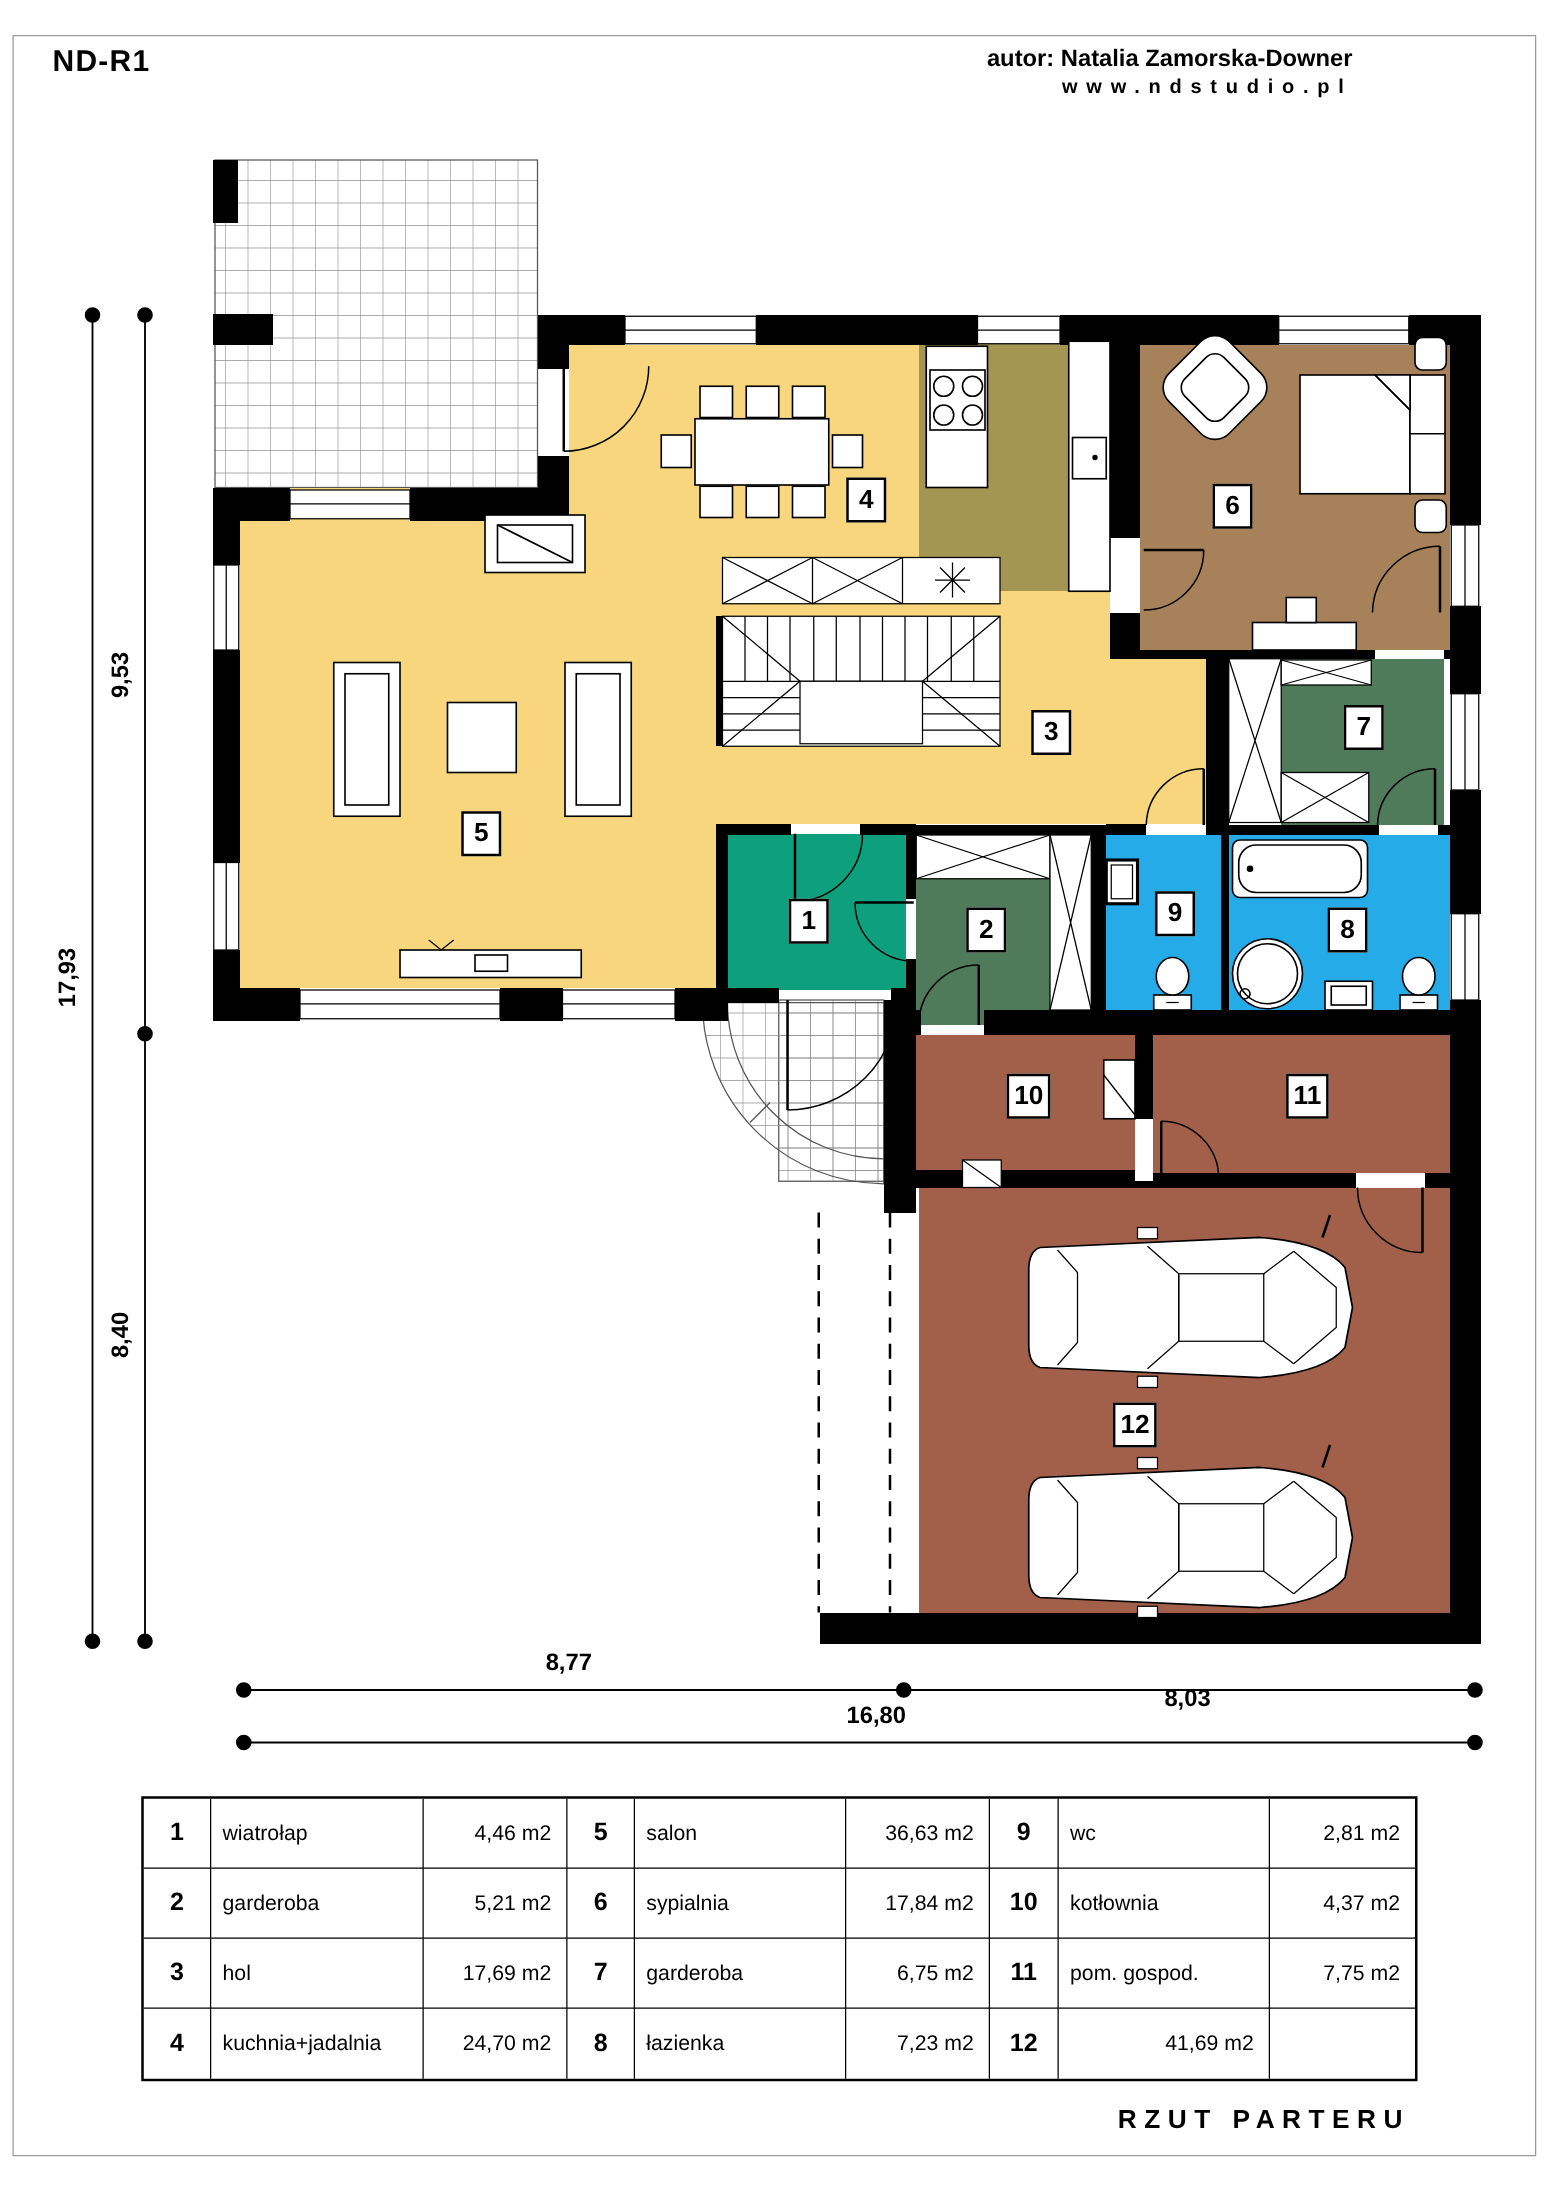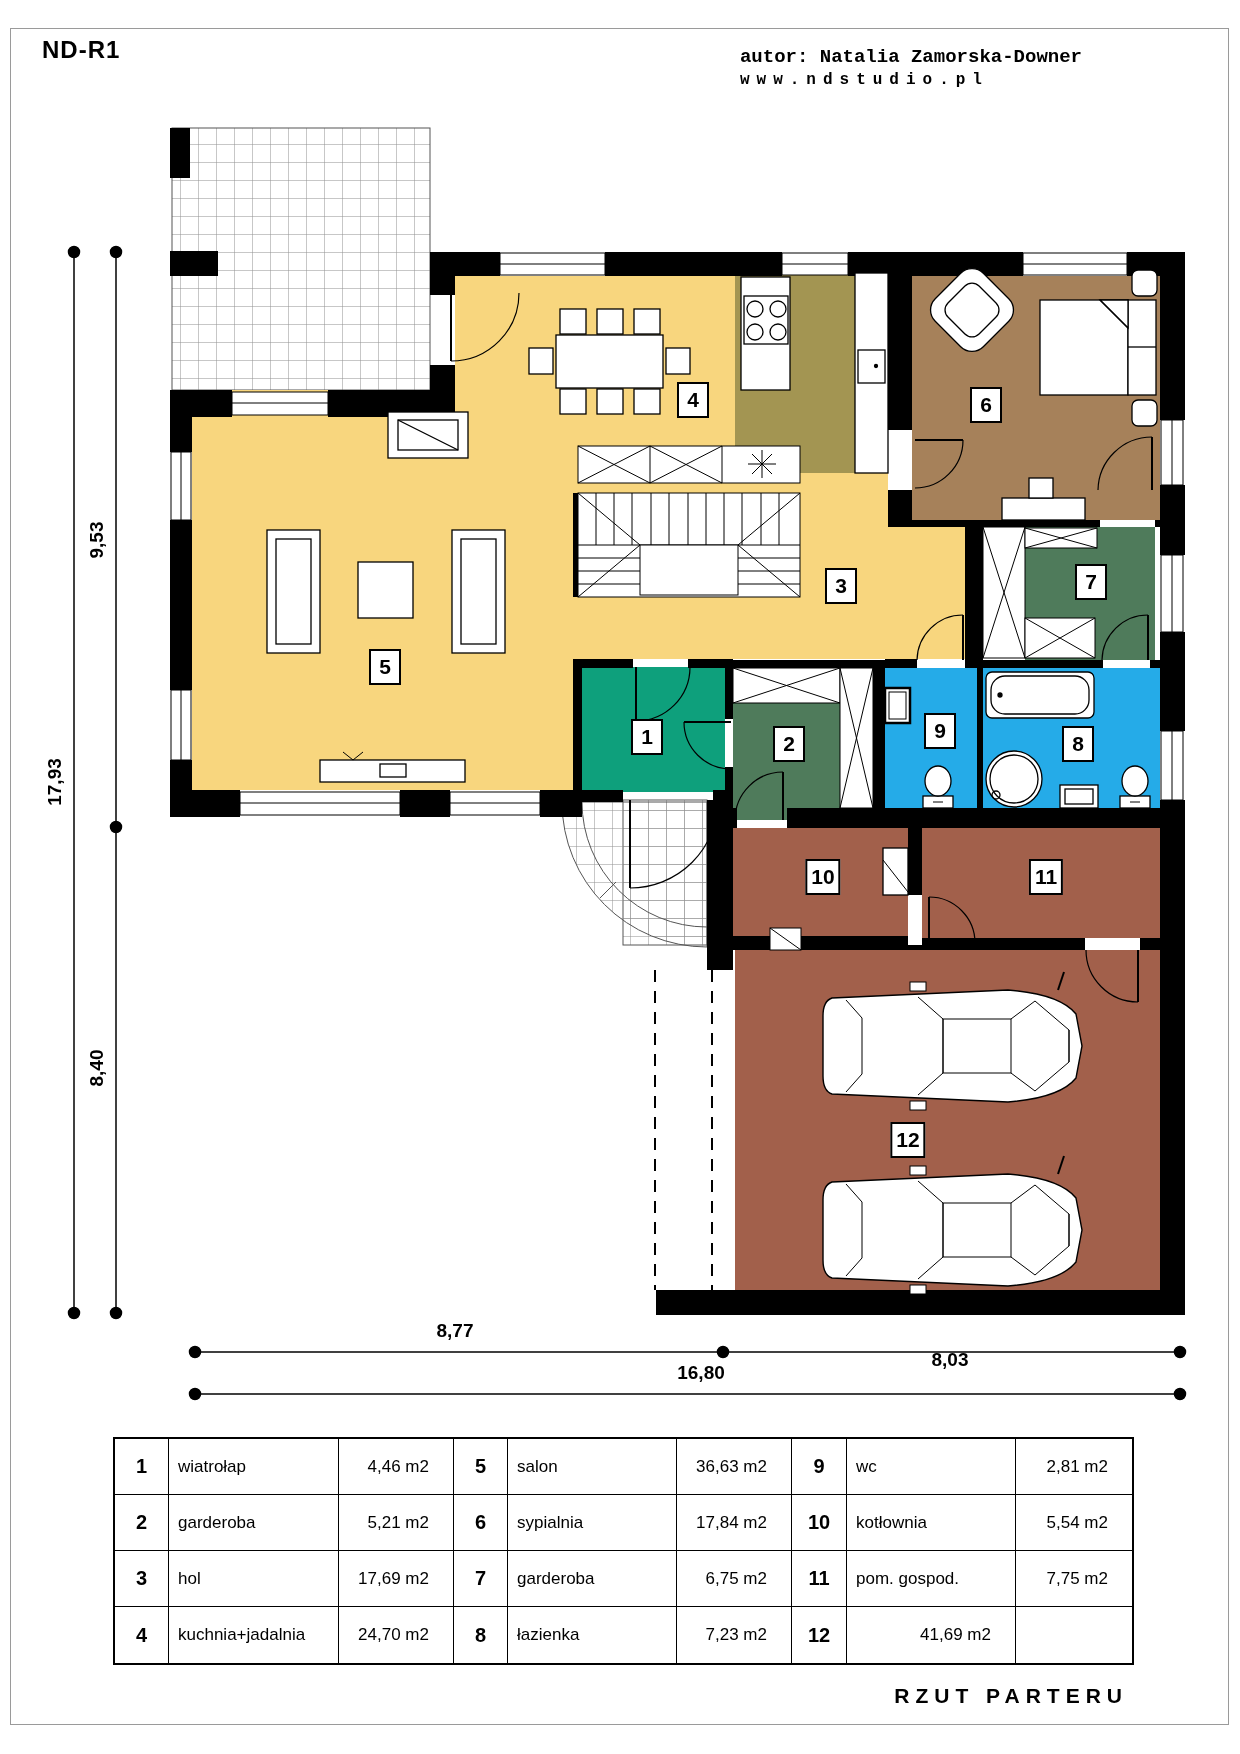--- a/index.html
+++ b/index.html
@@ -1,39 +1,39 @@
 <!DOCTYPE html>
 <html><head>
 <meta charset="utf-8">
 <style>
   html,body{margin:0;padding:0;background:#fff;}
   .page{position:relative;width:1240px;height:1754px;background:#fff;overflow:hidden;
         font-family:"Liberation Sans",sans-serif;color:#000;}
   .frame{position:absolute;left:10px;top:28px;width:1217px;height:1695px;
          border:1px solid #9a9a9a;}
   .title{position:absolute;left:42px;top:36px;font-size:24px;font-weight:bold;letter-spacing:1px;}
-  .credits{position:absolute;right:158px;top:46px;line-height:1.25;font-family:Liberation Mono, monospace;}
+  .credits{position:absolute;right:158px;top:36px;text-align:right;line-height:1.25;}
   .credits .author{font-size:19px;font-weight:bold;}
   .credits .site{font-size:16px;font-weight:bold;letter-spacing:7px;}
   .plan-svg{position:absolute;left:0;top:0;}
   .room-label{position:absolute;transform:translate(-50%,-50%);min-width:32px;height:36px;
       padding:0 4px;background:#fff;border:2px solid #000;box-sizing:border-box;
       display:flex;align-items:center;justify-content:center;
       font-size:21px;font-weight:bold;z-index:5;}
   .dim{position:absolute;transform:translate(-50%,-50%);font-size:19px;font-weight:bold;
       white-space:nowrap;z-index:4;background:transparent;}
   .dim.rot{transform:translate(-50%,-50%) rotate(-90deg);}
   .legend{position:absolute;left:113px;top:1437px;width:1017px;
       display:grid;grid-template-columns:54px 170px 115px 54px 169px 115px 55px 169px 116px;
       grid-template-rows:repeat(4,56px);border:2px solid #000;box-sizing:content-box;}
   .lc{border-right:1px solid #000;border-bottom:1px solid #000;display:flex;align-items:center;
       box-sizing:border-box;font-size:17px;overflow:hidden;}
   .lc.num{justify-content:center;font-size:20px;font-weight:bold;}
   .lc.name{padding-left:9px;}
-  .lc.area{justify-content:flex-end;padding-right:24px;}
+  .lc.area{justify-content:flex-end;padding-right:12px;}
   .lc:nth-child(9n){border-right:none;}
   .lc:nth-child(n+28){border-bottom:none;}
   .footer{position:absolute;right:112px;top:1684px;font-size:21px;font-weight:bold;
       letter-spacing:6px;}
 </style>
 </head>
 <body>
 
 <div class="page">
   <div class="frame"></div>
@@ -427,21 +427,21 @@
     <div class="lc area">2,81 m2</div>
 
     <div class="lc num">2</div>
     <div class="lc name">garderoba</div>
     <div class="lc area">5,21 m2</div>
     <div class="lc num">6</div>
     <div class="lc name">sypialnia</div>
     <div class="lc area">17,84 m2</div>
     <div class="lc num">10</div>
     <div class="lc name">kotłownia</div>
-    <div class="lc area">5,54 m2</div>
+    <div class="lc area">4,37 m2</div>
 
     <div class="lc num">3</div>
     <div class="lc name">hol</div>
     <div class="lc area">17,69 m2</div>
     <div class="lc num">7</div>
     <div class="lc name">garderoba</div>
     <div class="lc area">6,75 m2</div>
     <div class="lc num">11</div>
     <div class="lc name">pom. gospod.</div>
     <div class="lc area">7,75 m2</div>

